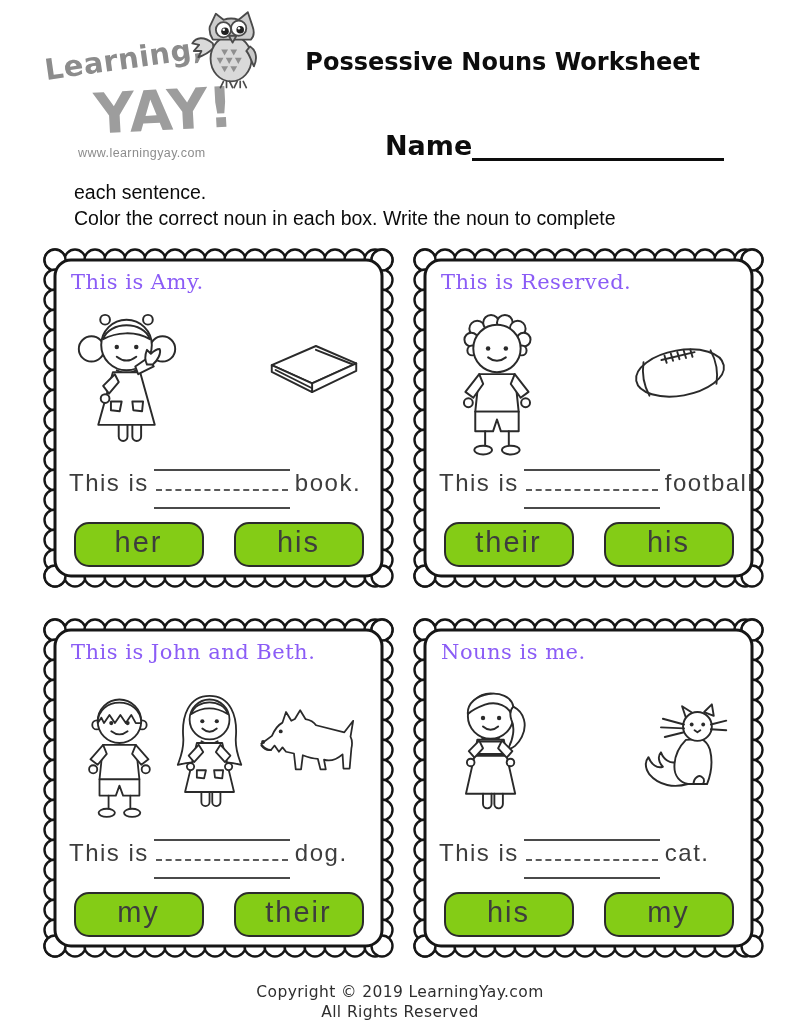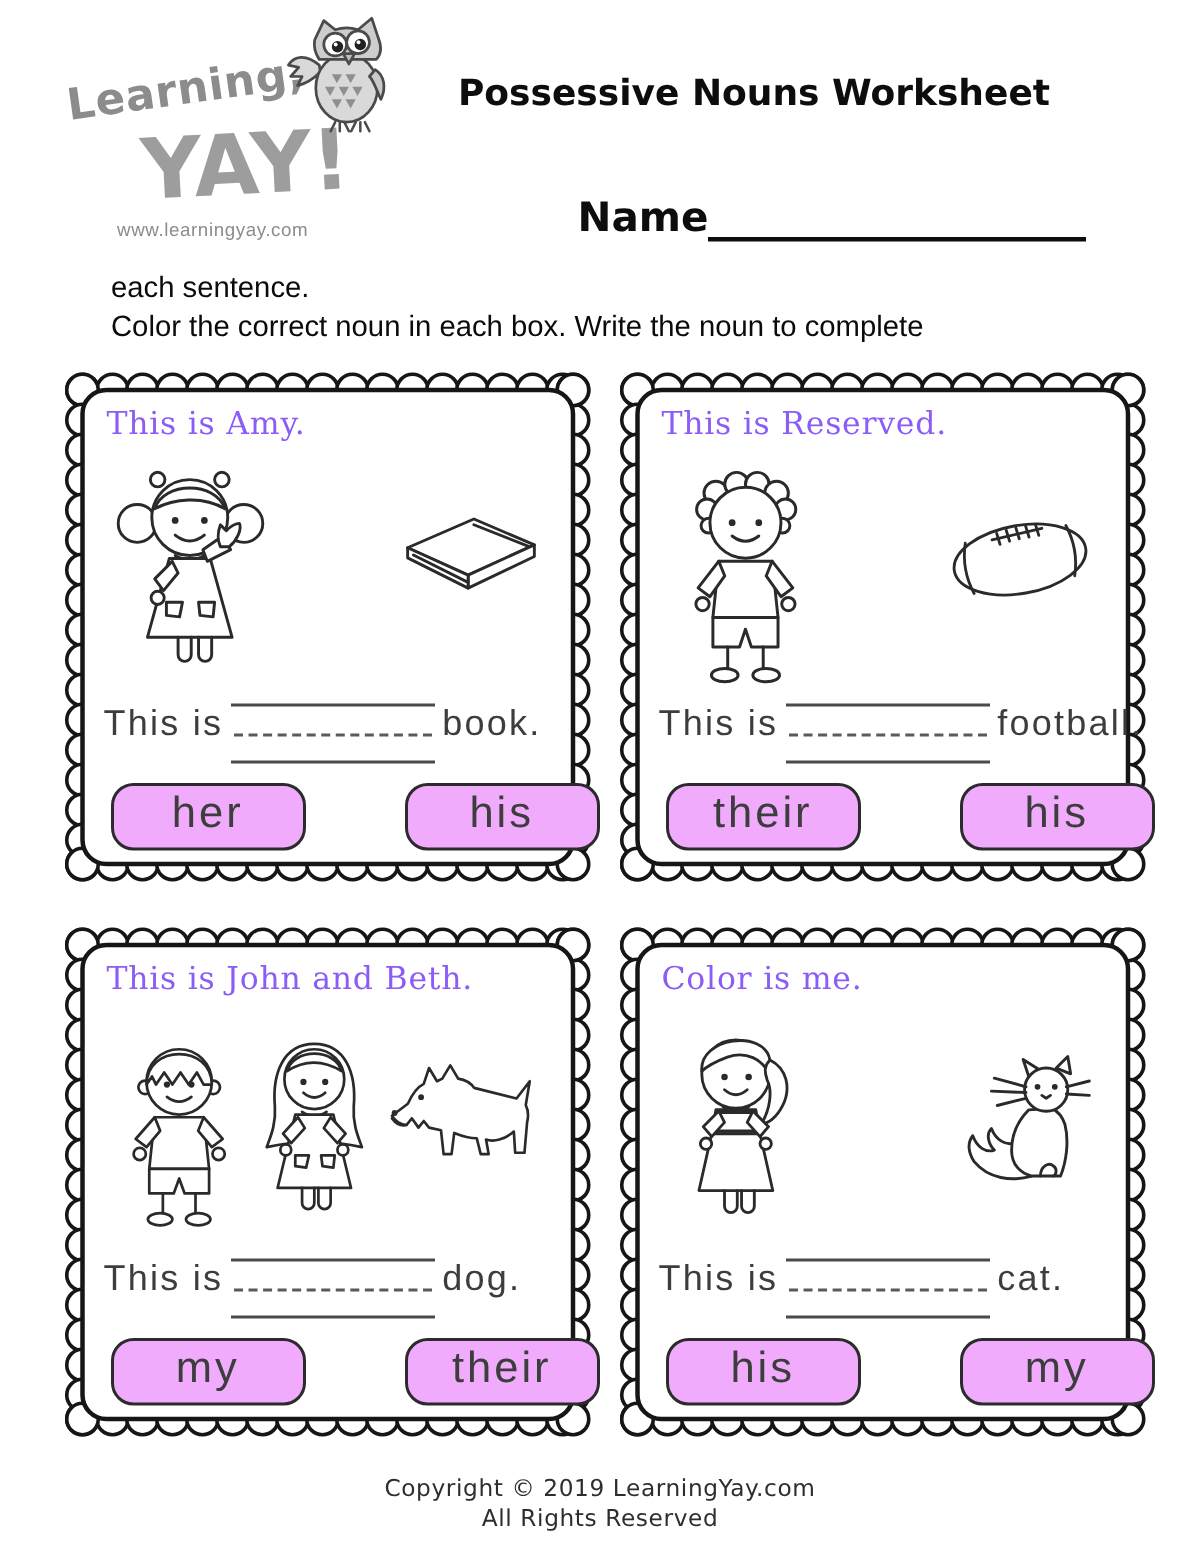--- a/index.html
+++ b/index.html
@@ -34,21 +34,21 @@
   .heading{font-family:"DejaVu Serif",serif;font-size:21px;color:#8b5cf6;letter-spacing:.5px;margin:2px 0 0 4px;}
   .figures{flex:1;display:flex;align-items:center;justify-content:space-between;padding:2px 8px 0 8px;}
   .figures svg{display:block;}
   .sentence{display:flex;align-items:flex-start;font-size:24px;letter-spacing:1.5px;color:#3d3d3d;
             white-space:nowrap;margin-left:2px;}
   .write-line{width:136px;height:36px;border-top:2px solid #4a4a4a;border-bottom:2px solid #4a4a4a;
               margin:0 5px;position:relative;flex:0 0 auto;}
   .write-line::after{content:"";position:absolute;left:2px;right:2px;top:50%;height:0;border-top:2px dashed #5a5a5a;}
   .options{display:flex;justify-content:center;gap:30px;margin-top:13px;margin-bottom:4px;}
   .option{border:2px solid #2b2b2b;border-radius:15px;padding:2px 20px 6px;font-size:29px;
-          letter-spacing:2px;color:#3d3d3d;min-width:86px;text-align:center;background:#f0abfc;cursor:pointer;margin-left:36px;}
+          letter-spacing:2px;color:#3d3d3d;min-width:86px;text-align:center;background:#84cc16;cursor:pointer;}
 
   
   .footer{position:absolute;left:0;right:0;top:982px;text-align:center;font-size:15.5px;
           color:#2e2e2e;line-height:1.3;letter-spacing:.4px;font-family:"DejaVu Sans",sans-serif;}
 
   
   .draw{stroke:#2a2a2a;stroke-width:2;fill:#fff;stroke-linecap:round;stroke-linejoin:round;}
   .ink{fill:#2a2a2a;stroke:none;}
   .noline{fill:none;}
 </style>
@@ -548,21 +548,21 @@
         <circle cx="15" cy="295" r="10.5" fill="#fff" stroke="#161616" stroke-width="2.4"></circle>
         <circle cx="342" cy="295" r="10.5" fill="#fff" stroke="#161616" stroke-width="2.4"></circle>
         <circle cx="15" cy="315" r="10.5" fill="#fff" stroke="#161616" stroke-width="2.4"></circle>
         <circle cx="342" cy="315" r="10.5" fill="#fff" stroke="#161616" stroke-width="2.4"></circle>
         <circle cx="342" cy="15" r="10.5" fill="#fff" stroke="#161616" stroke-width="2.4"></circle>
         <circle cx="342" cy="331" r="10.5" fill="#fff" stroke="#161616" stroke-width="2.4"></circle>
         <circle cx="15" cy="331" r="10.5" fill="#fff" stroke="#161616" stroke-width="2.4"></circle>
         <rect x="15" y="15" width="327" height="316" rx="16" fill="#fff" stroke="#161616" stroke-width="3"></rect>
       </svg>
     <div class="content">
-      <div class="heading">Color is me.</div>
+      <div class="heading">Nouns is me.</div>
       <div class="figures">
         <svg width="94" height="142" viewBox="0 0 95 150">
           <g class="draw">
             <circle cx="46" cy="36" r="24"></circle>
             <path d="M22,34 C20,10 66,4 70,26 C72,31 72,35 70,39 C66,24 52,20 40,24 C32,27 26,30 22,34 Z"></path>
             <path d="M70,26 C82,32 85,46 79,58 C75,66 69,71 64,71 C70,61 72,48 68,40 C66,34 66,30 70,26 Z"></path>
             <circle class="ink" cx="38" cy="38" r="2.3"></circle>
               <circle class="ink" cx="55" cy="38" r="2.3"></circle>
             <path class="noline" d="M38,47 Q46,54 54,47"></path>
             <path class="noline" d="M37,59 Q46,65 55,59"></path>

